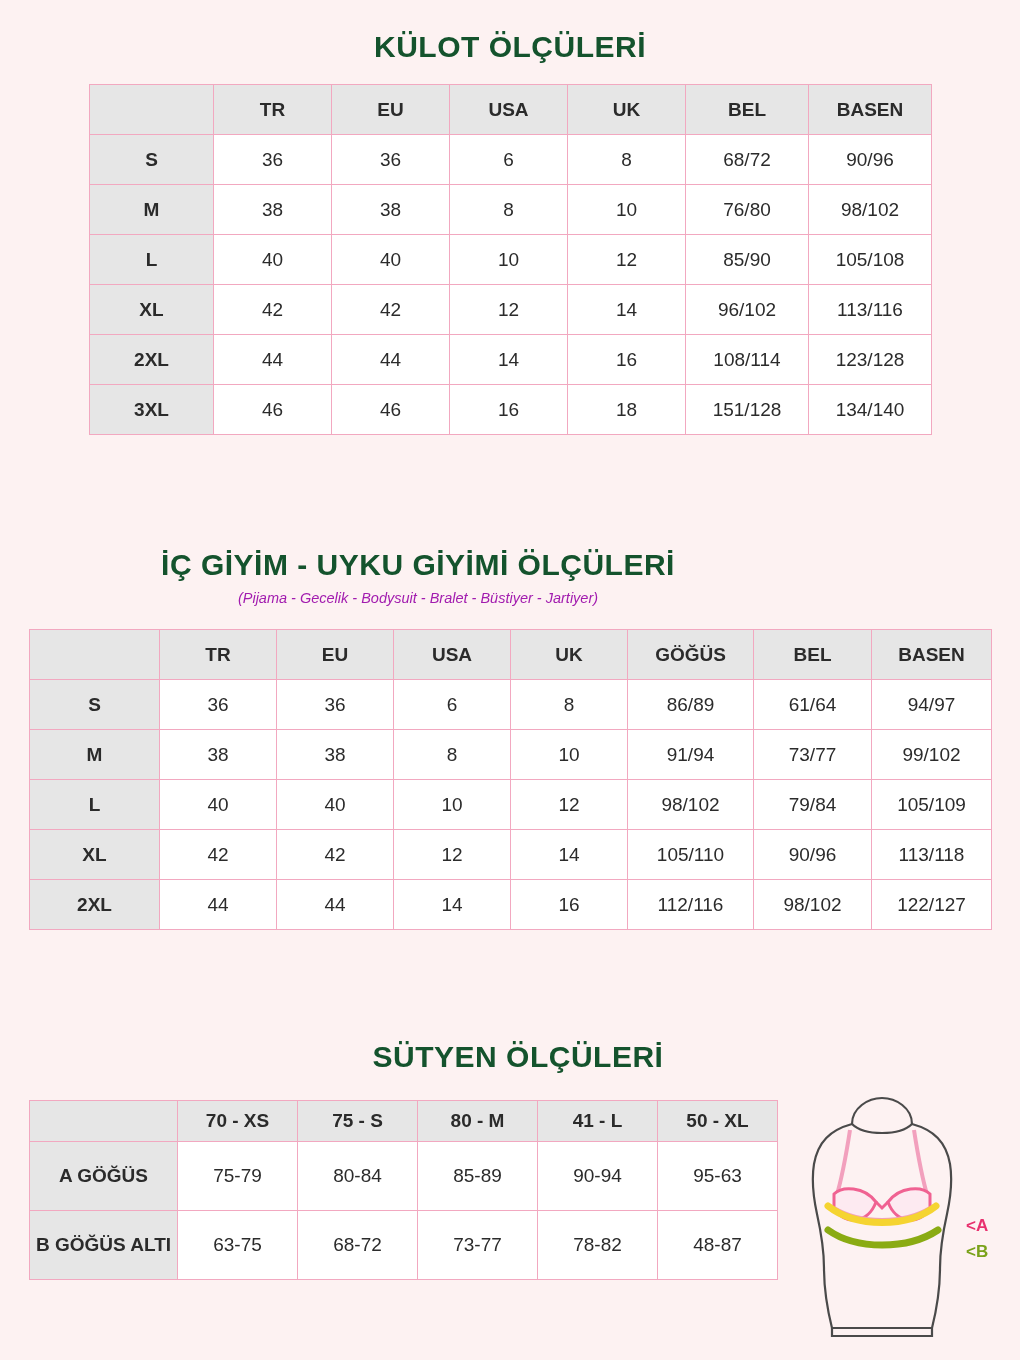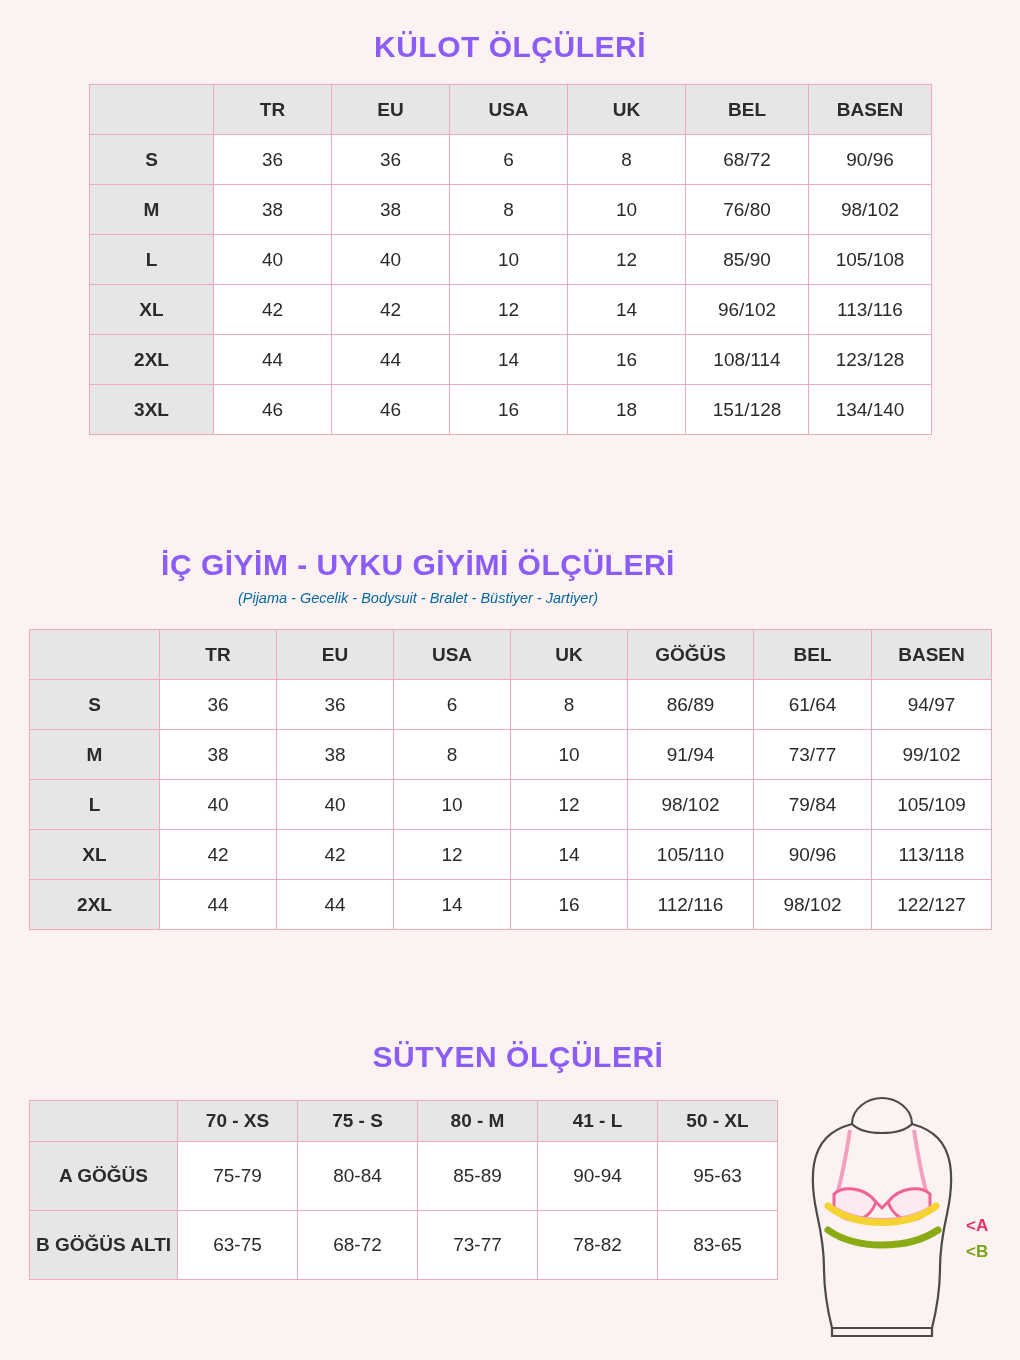--- a/index.html
+++ b/index.html
@@ -18,21 +18,21 @@
   .page {
     width: 1020px;
     height: 1360px;
     position: relative;
     box-sizing: border-box;
   }
 
   
   .section-title {
     text-align: center;
-    color: #8b5cf6;
+    color: #14532d;
     font-weight: bold;
     letter-spacing: 0.5px;
   }
   #title-1 {
     font-size: 30px;
     margin: 0;
     padding-top: 30px;
   }
   #title-2 {
     font-size: 30px;
@@ -40,21 +40,21 @@
     padding-top: 0;
   }
   #title-3 {
     font-size: 30px;
     margin: 0;
     text-align: center;
   }
   .subtitle {
     text-align: center;
     font-size: 14.5px;
-    color: #0369a1;
+    color: #a21caf;
     font-style: italic;
     margin-top: 8px;
   }
 
   
   table {
     border-collapse: collapse;
     table-layout: fixed;
   }
   table td, table th {
@@ -370,21 +370,21 @@
           <td>85-89</td>
           <td>90-94</td>
           <td>95-63</td>
         </tr>
         <tr>
           <td class="rowhead">B GÖĞÜS ALTI</td>
           <td>63-75</td>
           <td>68-72</td>
           <td>73-77</td>
           <td>78-82</td>
-          <td>83-65</td>
+          <td>48-87</td>
         </tr>
       </tbody>
     </table>
   </div>
 
   <div id="mannequin">
     <svg width="230" height="250" viewBox="0 0 230 250">
 
       <path d="M62 34 C62 18 78 8 92 8 C106 8 122 18 122 34
                C144 40 156 52 160 74

